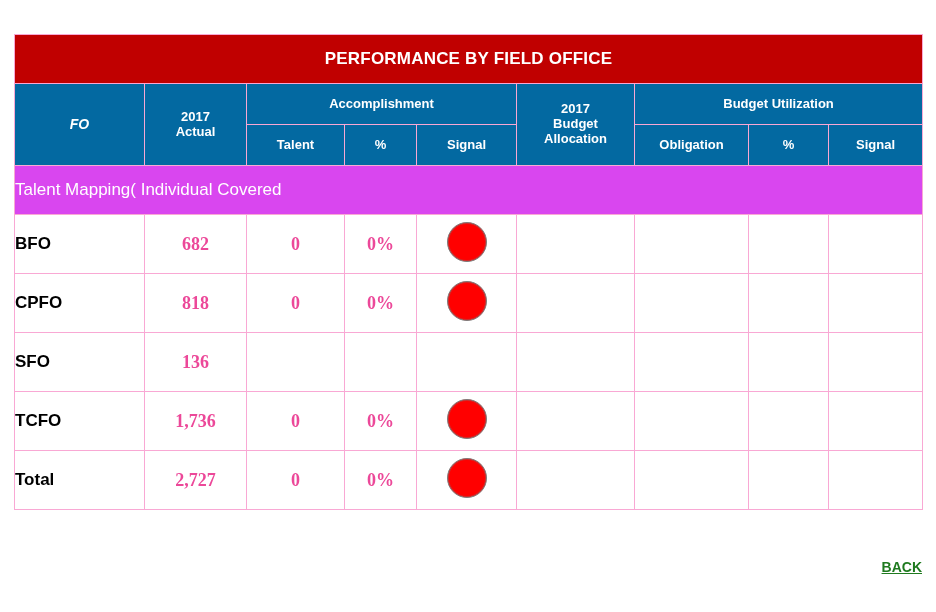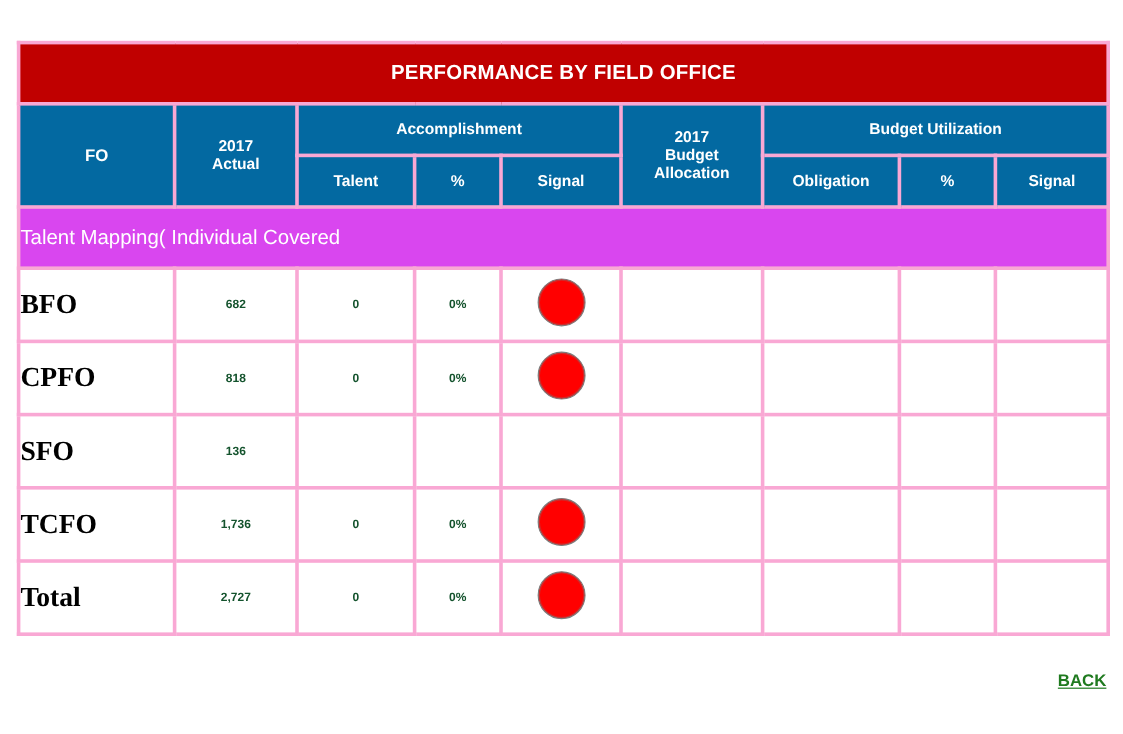--- a/index.html
+++ b/index.html
@@ -19,21 +19,21 @@
   }
   table.perf {
     position: absolute;
     left: 14px;
     top: 34px;
     width: 908px;
     border-collapse: collapse;
     table-layout: fixed;
   }
   table.perf td, table.perf th {
-    border: 3px solid #f9a8d4;
+    border: 1px solid #f9a8d4;
     padding: 0;
   }
   .title-cell {
     background: #C00000;
     color: #ffffff;
     text-align: center;
     font-size: 17px;
     font-weight: bold;
     height: 48px;
     letter-spacing: 0.2px;
@@ -41,45 +41,46 @@
   .hdr {
     background: #0369a1;
     color: #ffffff;
     text-align: center;
     font-weight: bold;
     font-size: 13px;
     line-height: 1.15;
   }
   .hdr-fo {
     font-size: 14px;
+    font-style: italic;
   }
   .hdr-tall {
     height: 48px;
   }
   .section-cell {
     background: #d946ef;
     color: #ffffff;
     font-size: 17px;
     height: 48px;
     padding-left: 16px;
     text-align: left;
   }
   .fo-name {
-    font-size: 23px;
+    font-size: 17px;
     font-weight: bold;
     color: #000000;
     padding-left: 14px;
     text-align: left;
+  }
+  .num {
+    text-align: center;
+    font-size: 18px;
+    font-weight: bold;
+    color: #ec4899;
     font-family: Liberation Serif, serif;
-  }
-  .num {
-    text-align: center;
-    font-size: 10px;
-    font-weight: bold;
-    color: #14532d;
   }
   .row-body td {
     height: 58px;
   }
   .signal-cell {
     text-align: center;
     vertical-align: middle;
   }
   .dot {
     display: inline-block;

